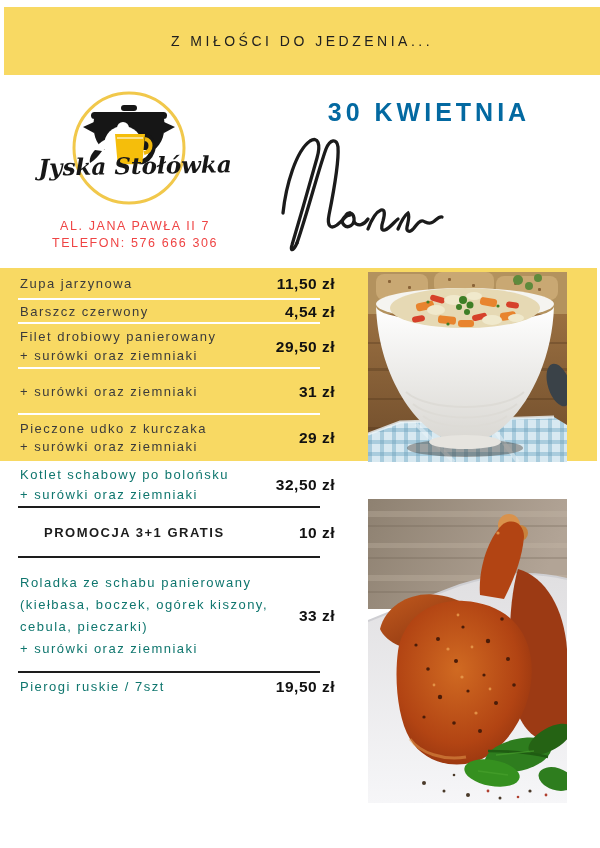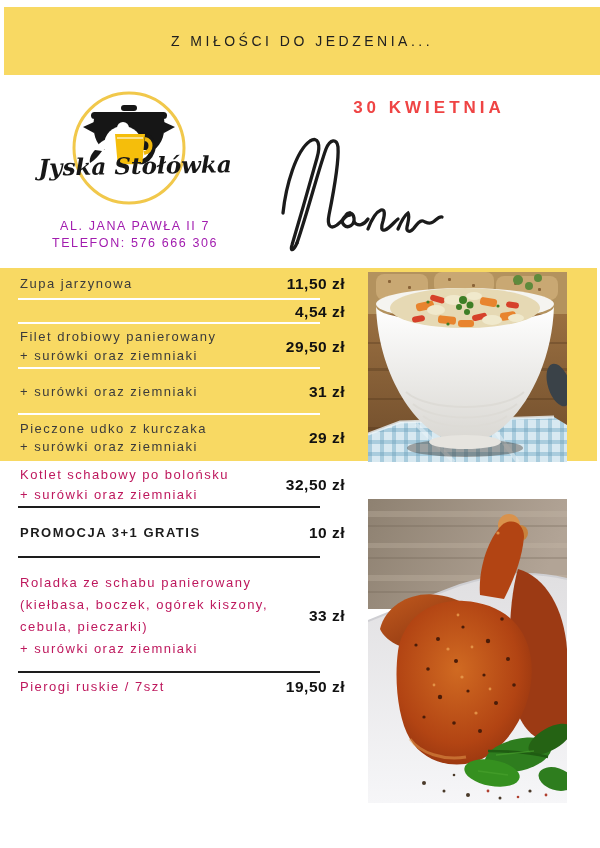--- a/index.html
+++ b/index.html
@@ -20,46 +20,46 @@
 
   
   .logo-circle { position:absolute; left:66px; top:86px; }
   .logo-name {
     position:absolute; left:25px; top:152px; width:220px; text-align:center;
     font-family:"DejaVu Serif", serif; font-style:italic; font-weight:bold;
     font-size:23px; color:#171717; transform:rotate(-1deg);
   }
   .address {
     position:absolute; left:35px; top:218px; width:200px; text-align:center;
-    font-size:12.5px; letter-spacing:1.6px; color:#a21caf; line-height:16.5px;
+    font-size:12.5px; letter-spacing:1.6px; color:#ef4444; line-height:16.5px;
   }
 
   
   .date {
     position:absolute; left:319px; top:98px; width:220px; text-align:center;
-    font-size:17px; font-weight:bold; letter-spacing:4px; color:#ef4444;
+    font-size:25px; font-weight:bold; letter-spacing:4px; color:#0369a1;
   }
   .menu-script { position:absolute; left:280px; top:133px; width:170px; height:124px; }
   .visually-hidden {
     position:absolute; width:1px; height:1px; overflow:hidden; clip:rect(0 0 0 0); white-space:nowrap;
   }
 
   
   .band { position:absolute; left:0; right:3px; top:268px; height:193px; background:#F8D963; }
 
   
   .menu-list { position:absolute; left:0; top:268px; width:352px; }
   .row { position:relative; width:100%; }
   .nm { position:absolute; left:20px; top:0; bottom:0; display:flex; flex-direction:column; justify-content:center; }
   .nm span { font-size:13px; letter-spacing:1.5px; color:#3B3B3B; line-height:18.5px; white-space:nowrap; }
-  .zw .nm span { line-height:20px; color:#be185d; }
+  .zw .nm span { line-height:20px; color:#0f766e; }
   .r7 .nm span { line-height:22px; }
-  .nm span.bold { font-weight:bold; color:#1c1c1c; }
+  .nm span.bold { font-weight:bold; color:#1c1c1c;margin-left:24px; }
   .price {
-    position:absolute; right:7px; top:50%; transform:translateY(-50%);
+    position:absolute; right:17px; top:50%; transform:translateY(-50%);
     font-size:15.5px; font-weight:bold; letter-spacing:0.5px; color:#111111; white-space:nowrap;
   }
   .sep-w::after, .sep-d::after {
     content:""; position:absolute; left:18px; right:32px; bottom:0; height:2px;
   }
   .sep-w::after { background:#FFFFFF; }
   .sep-d::after { background:#1D1D1D; }
   .r0{height:32px} .r1{height:24px} .r2{height:45px} .r3{height:46px} .r4{height:46px}
   .r5{height:47px} .r6{height:50px} .r7{height:115px} .r8{height:27px}
 
@@ -121,20 +121,23 @@
   <div class="menu-list">
 
     <div class="row r0 sep-w">
       <div class="nm">
         <span>Zupa jarzynowa</span>
       </div>
       <div class="price">11,50 zł</div>
     </div>
 
     <div class="row r1 sep-w">
+      <div class="nm">
+        <span>Barszcz czerwony</span>
+      </div>
       <div class="price">4,54 zł</div>
     </div>
 
     <div class="row r2 sep-w">
       <div class="nm">
         <span>Filet drobiowy panierowany</span>
         <span>+ surówki oraz ziemniaki</span>
       </div>
       <div class="price">29,50 zł</div>
     </div>

